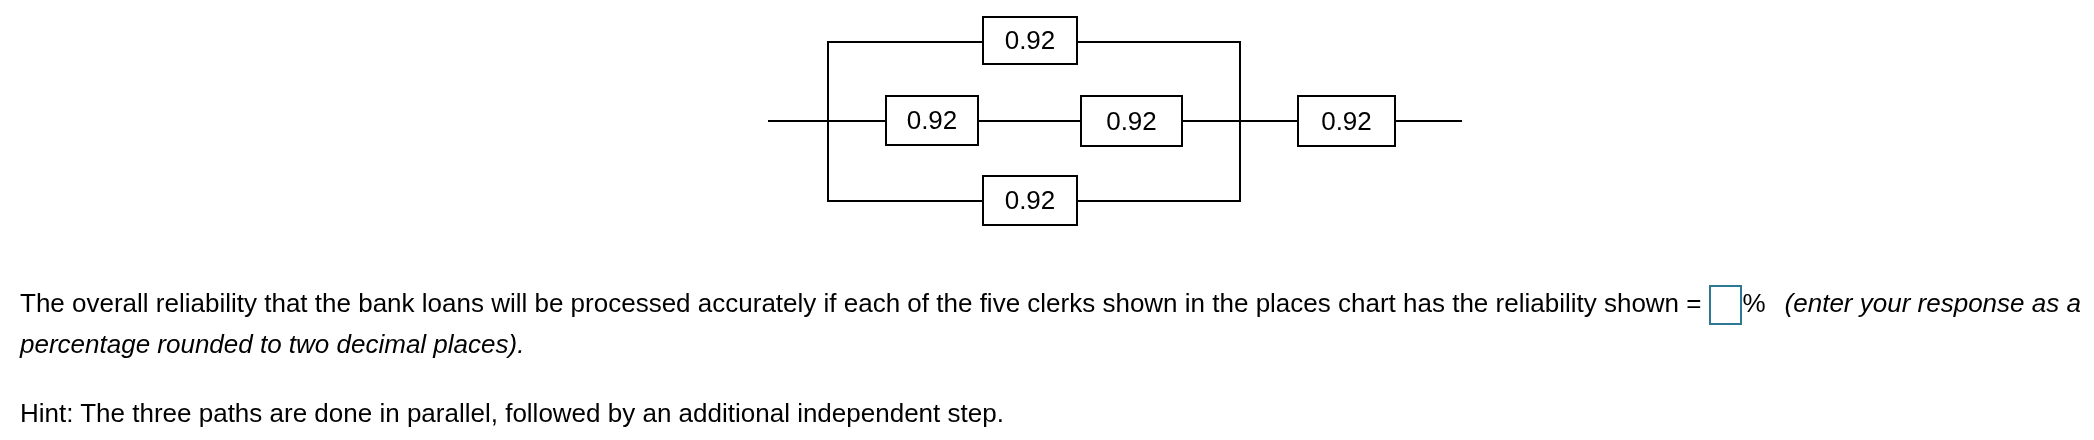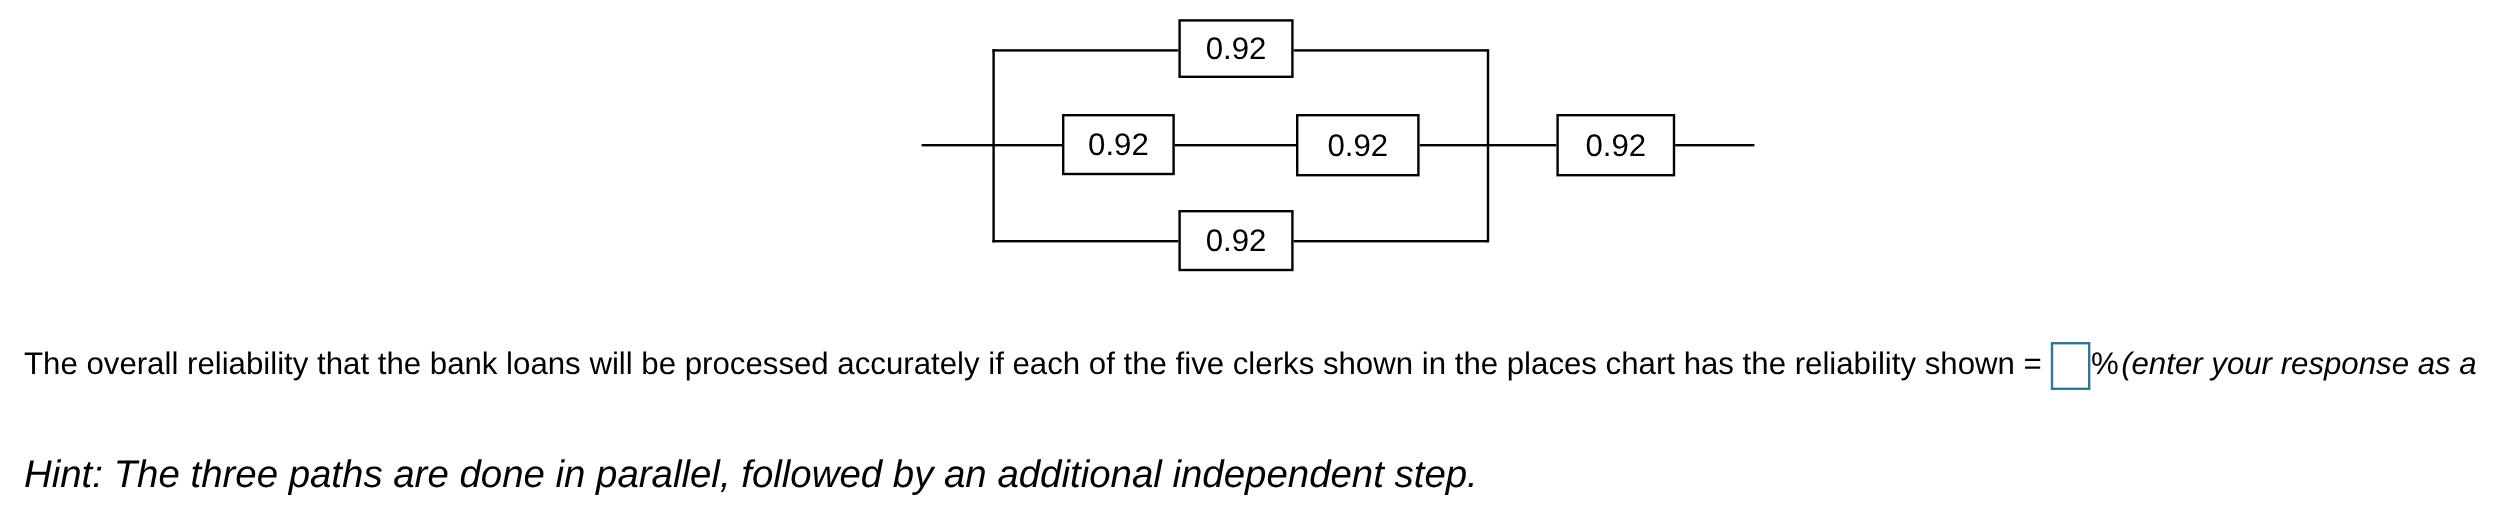--- a/index.html
+++ b/index.html
@@ -56,46 +56,45 @@
   
   .question {
     position: absolute;
     left: 20px;
     top: 258px;
     width: 2074px;
     font-size: 26px;
     line-height: 38px;
   }
   .it { font-style: italic; }
-  .note-lead { margin-left: 2px; }
+  .note-lead { margin-left: 19px; }
 
   .answer-input {
     display: inline-block;
     box-sizing: border-box;
     width: 33px;
     height: 40px;
     margin-left: 8px;
     margin-right: 0;
     padding: 0;
     border: 2px solid #2f7893;
     background: #ffffff;
     vertical-align: middle;
     font-size: 26px;
     font-family: "Liberation Sans", sans-serif;
     outline: none;
   }
 
   .hint {
     position: absolute;
     left: 20px;
-    top: 344px;
+    top: 368px;
     width: 2074px;
-    font-size: 32px;
+    font-size: 26px;
     line-height: 38px;
-    font-style: italic;
   }
 </style>
 </head>
 <body>
 
 <div class="diagram">
 
   <div class="hline line-entry-mid-series"></div>
   <div class="hline line-top"></div>
   <div class="hline line-bottom"></div>
@@ -114,15 +113,16 @@
   <div class="rbox rbox-bottom">
     <span>0.92</span>
   </div>
   <div class="rbox rbox-series">
     <span>0.92</span>
   </div>
 </div>
 
 <p class="question">
   <span>The overall reliability that the bank loans will be processed accurately if each of the five clerks shown in the places chart has the reliability shown =</span><input type="text" class="answer-input" value="" style=""><span>%</span><span class="it note-lead">(enter your response as a</span><br>
+  <span class="it">percentage rounded to two decimal places).</span>
 </p>
 
 <p class="hint">Hint: The three paths are done in parallel, followed by an additional independent step.</p>
 
 </body></html>

